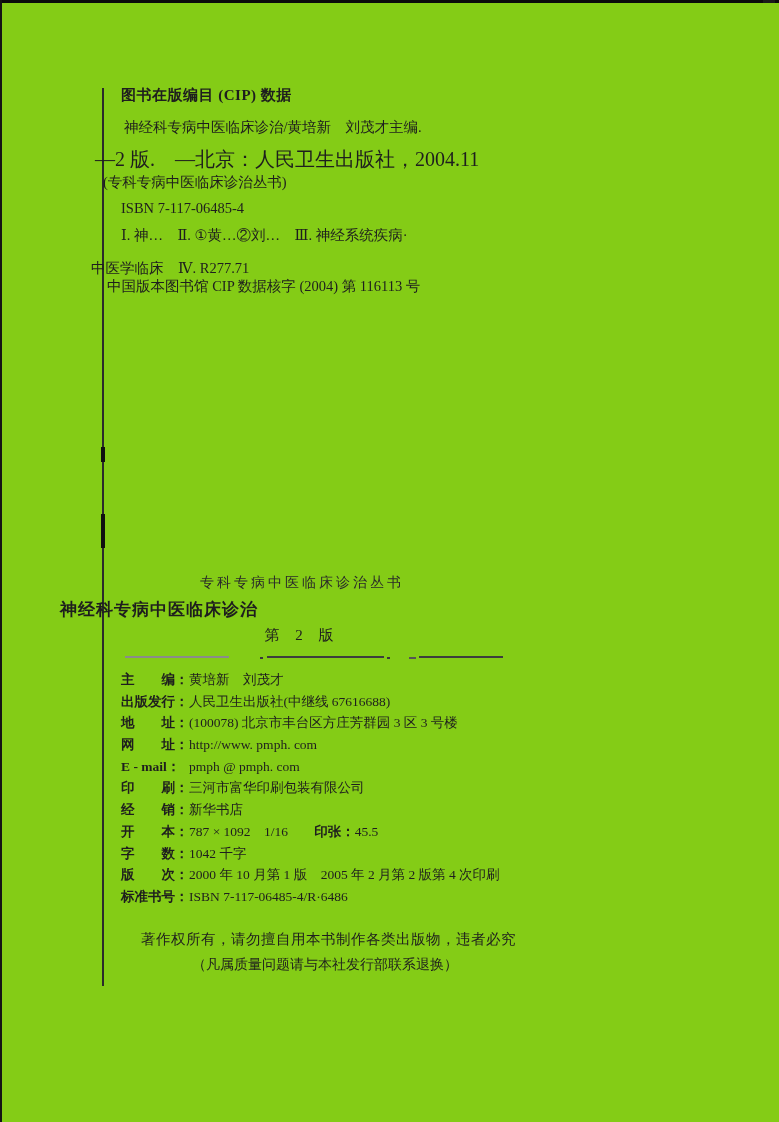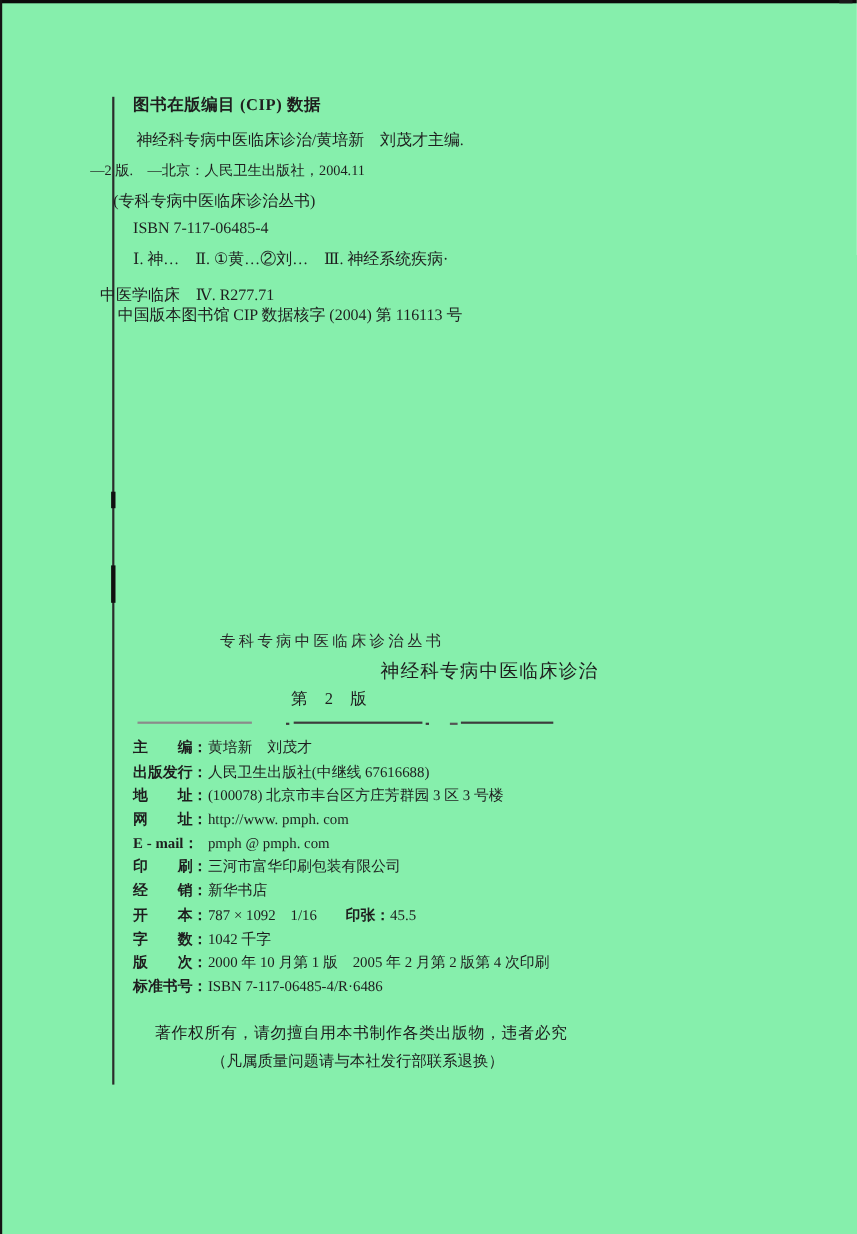--- a/index.html
+++ b/index.html
@@ -1,48 +1,48 @@
 <!DOCTYPE html>
 <html><head>
 <meta charset="utf-8">
 <style>
   html, body { margin: 0; padding: 0; background: #ffffff; }
   .page {
     position: relative;
     width: 779px;
     height: 1122px;
-    background: #86efac;
+    background: #84cc16;
     font-family: "Liberation Serif", "DejaVu Serif", serif;
     color: #1e1e1e;
     overflow: hidden;
   }
 
   
   .edge-top   { position: absolute; top: 0; left: 0; width: 779px; height: 3px; background: #0b0b0b; }
   .edge-left  { position: absolute; top: 0; left: 0; width: 2px; height: 1122px; background: #141414; }
   .corner-mark{ position: absolute; top: 0; left: 763px; width: 12px; height: 3px; background: #1a1a1a; }
 
   
   .vrule  { position: absolute; left: 102px; top: 88px; width: 2px; height: 898px; background: #2b2b2b; }
   .vblob1 { position: absolute; left: 101px; top: 447px; width: 4px; height: 15px; background: #101010; }
   .vblob2 { position: absolute; left: 101px; top: 514px; width: 4px; height: 34px; background: #101010; }
 
   
   .cip-header { position: absolute; left: 121px; top: 86px;  font-size: 15px; font-weight: bold; letter-spacing: 0.5px; }
   .cip-l0 { position: absolute; left: 124px; top: 118px; font-size: 14.5px; }
-  .cip-l1 { position: absolute; left: 82px;  top: 146px; font-size: 13px; }
+  .cip-l1 { position: absolute; left: 95px;  top: 146px; font-size: 20px; }
   .cip-l2 { position: absolute; left: 103px; top: 173px; font-size: 14.5px; }
   .cip-l3 { position: absolute; left: 121px; top: 200px; font-size: 14.5px; }
   .cip-l4 { position: absolute; left: 121px; top: 226px; font-size: 14.5px; }
   .cip-l5 { position: absolute; left: 91px;  top: 249px; font-size: 14.5px; margin-top: 10px; }
   .cip-l6 { position: absolute; left: 107px; top: 277px; font-size: 14.5px; }
 
   
   .title-series  { position: absolute; left: 60px; top: 574px; width: 484px; text-align: center; font-size: 14px; letter-spacing: 3px; color: #2a2a2a; }
-  .title-main    { position: absolute; left: 60px; top: 598px; width: 484px; text-align: right; font-size: 17px; font-weight: normal; letter-spacing: 1px; }
+  .title-main    { position: absolute; left: 60px; top: 598px; width: 484px; text-align: left; font-size: 17px; font-weight: bold; letter-spacing: 1px; }
   .title-edition { position: absolute; left: 60px; top: 626px; width: 484px; text-align: center; font-size: 15px; letter-spacing: 6px; }
 
   
   .div-seg1 { position: absolute; left: 125px; top: 656px; width: 104px; height: 2px; background: #8b8b8b; }
   .div-dot1 { position: absolute; left: 260px; top: 657px; width: 3px;  height: 2px; background: #3a3a3a; }
   .div-seg2 { position: absolute; left: 267px; top: 656px; width: 117px; height: 2px; background: #3d3d3d; }
   .div-dot2 { position: absolute; left: 387px; top: 657px; width: 3px;  height: 2px; background: #3a3a3a; }
   .div-dot3 { position: absolute; left: 409px; top: 657px; width: 7px;  height: 2px; background: #555; }
   .div-seg3 { position: absolute; left: 419px; top: 656px; width: 84px; height: 2px; background: #3d3d3d; }
 

